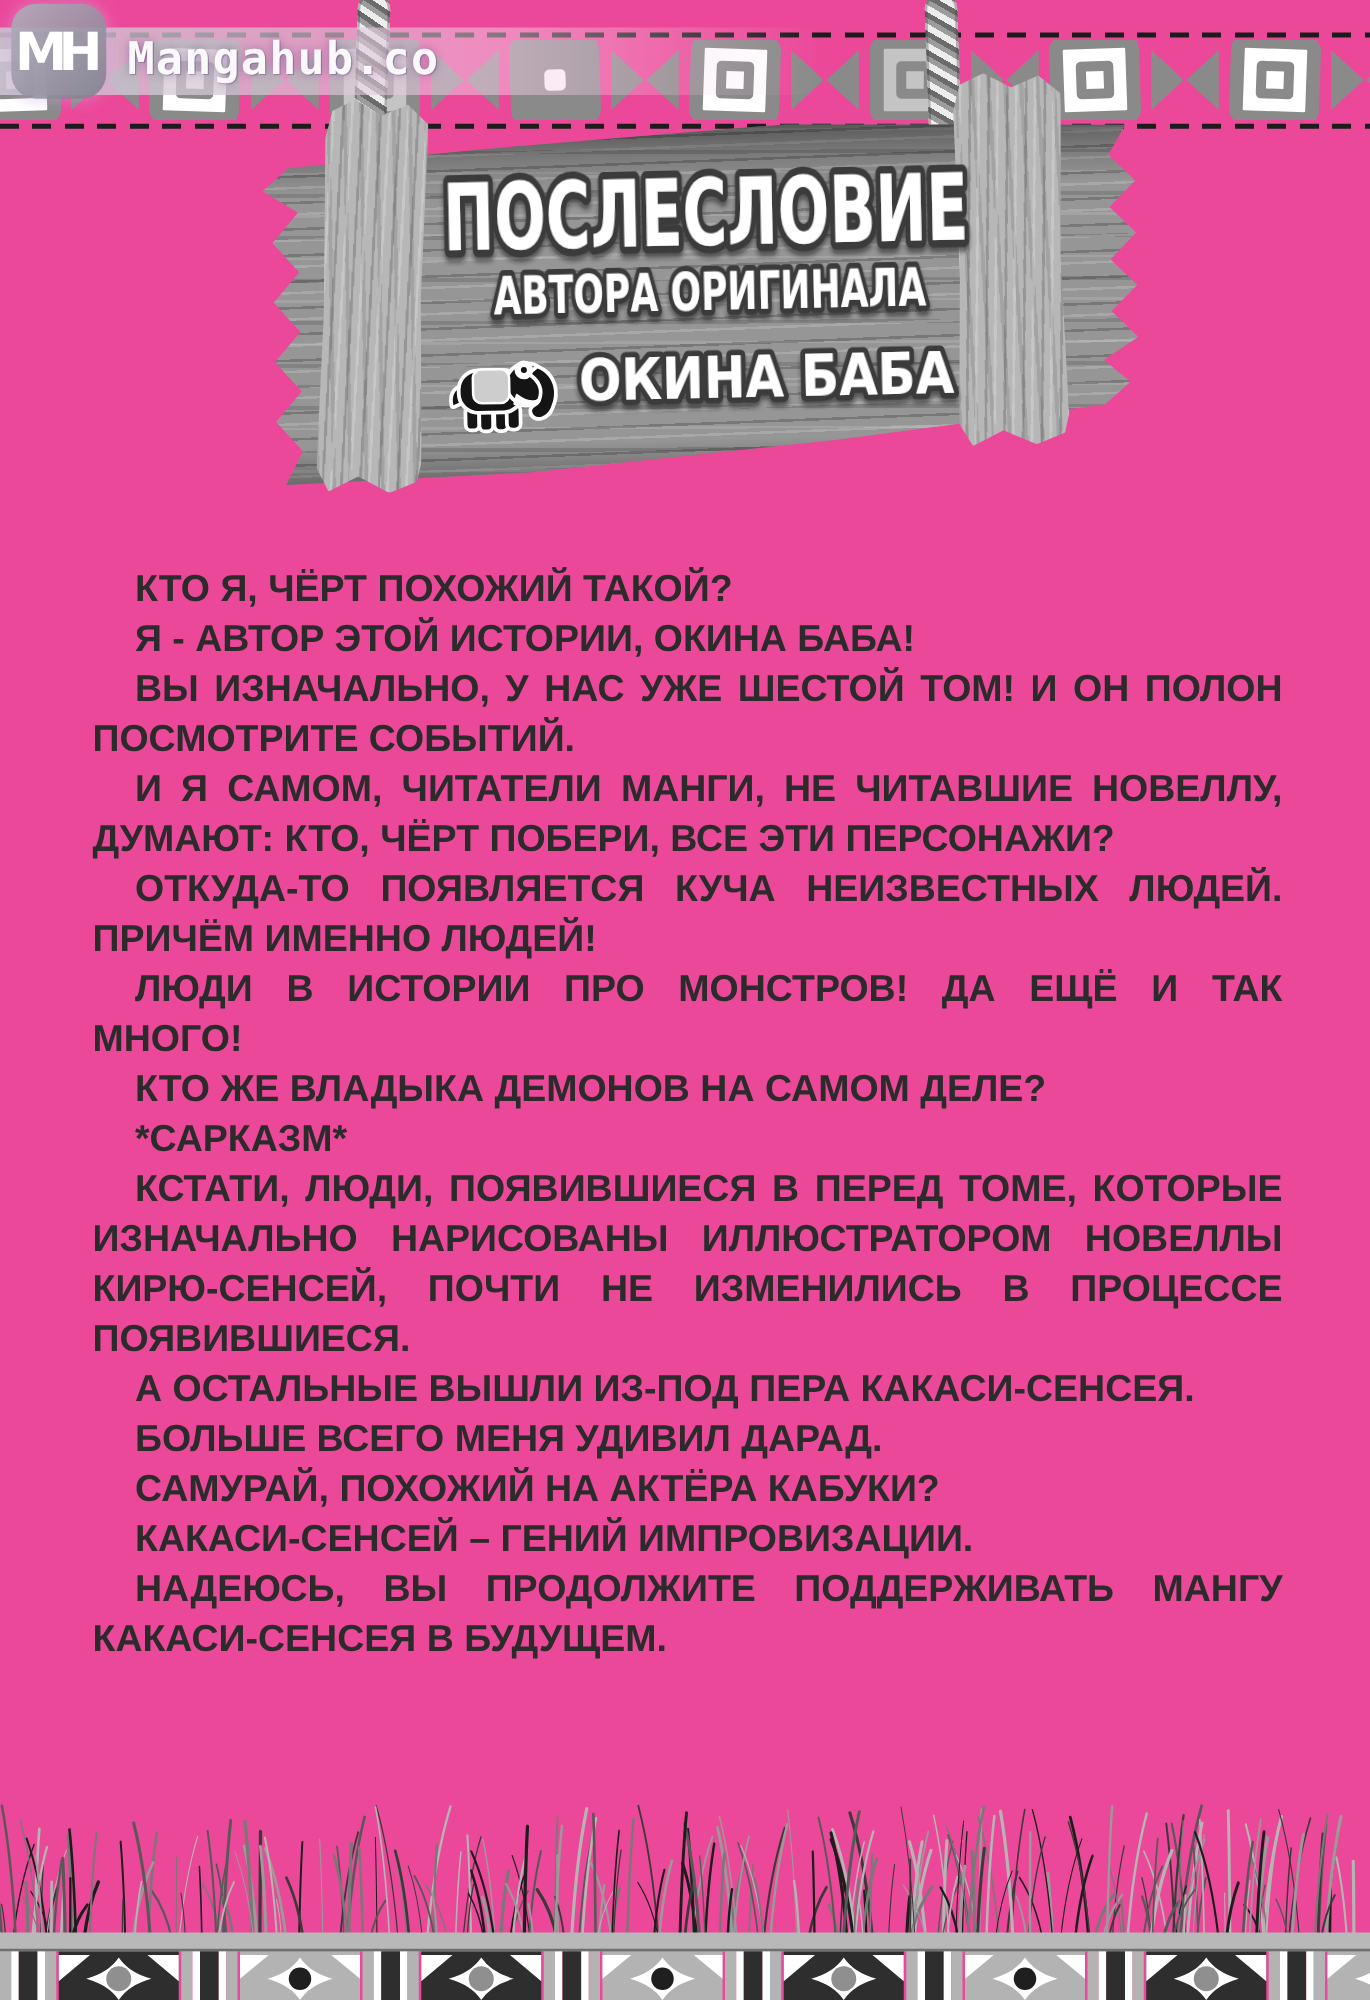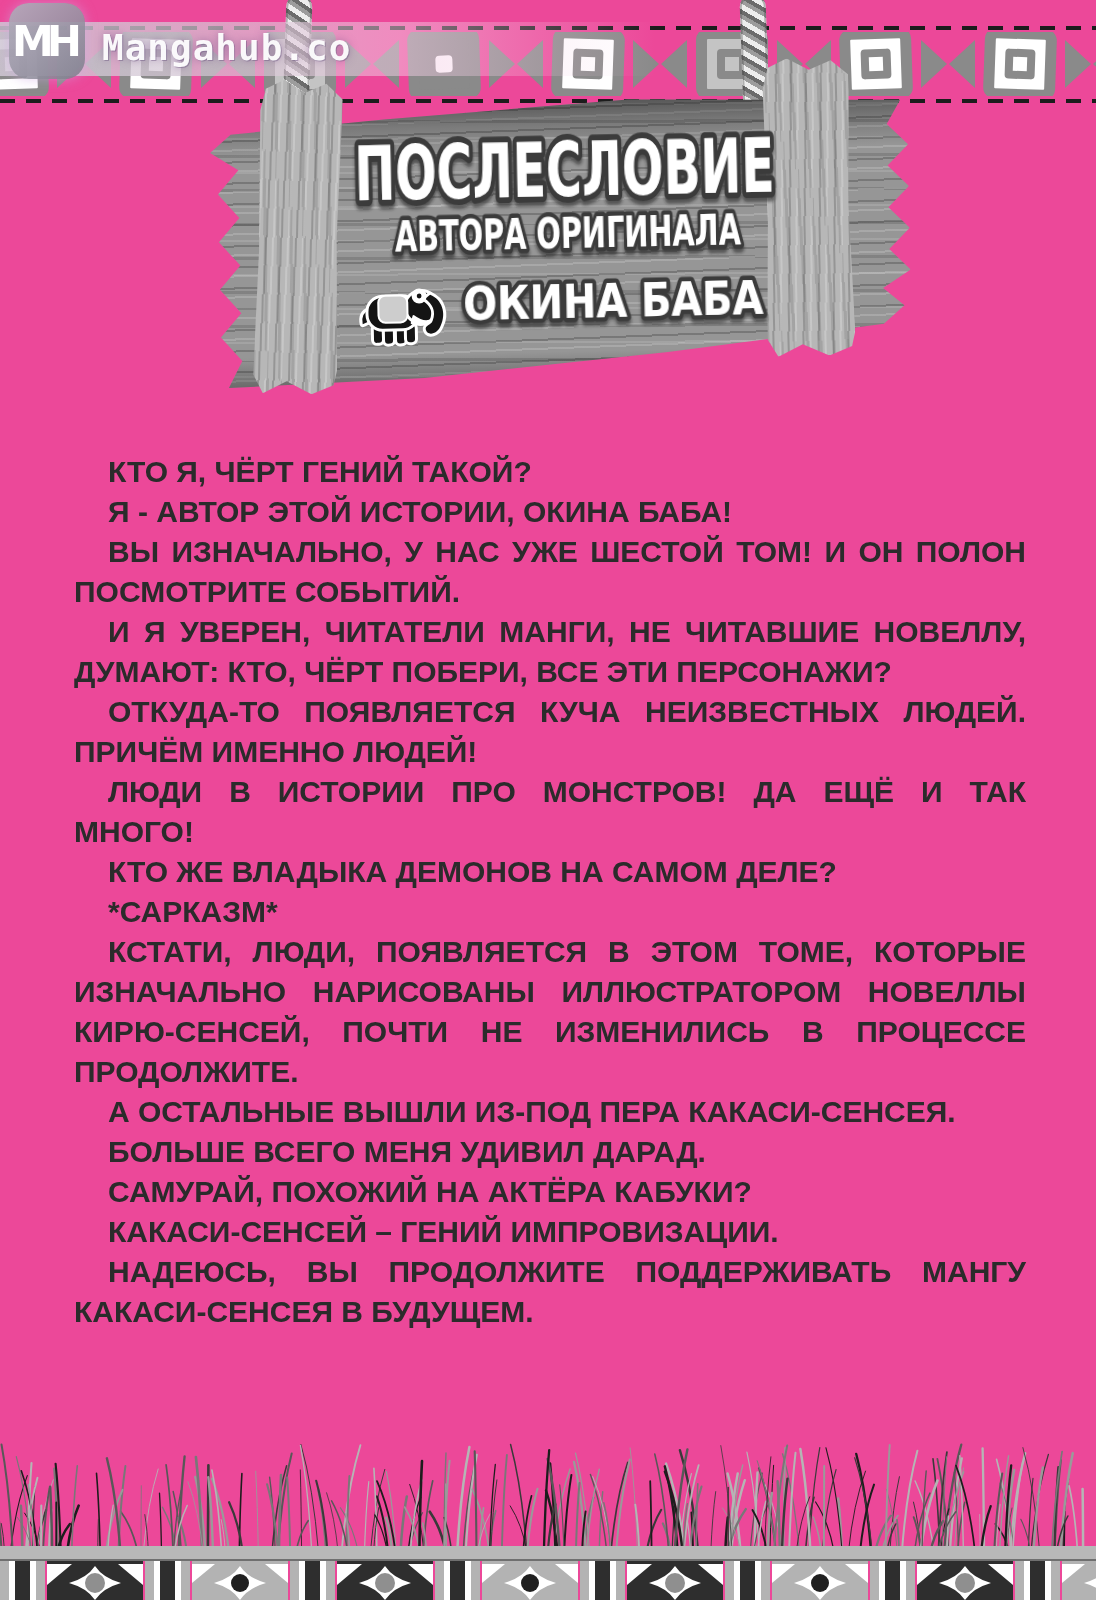--- a/index.html
+++ b/index.html
@@ -182,36 +182,36 @@
       <circle cx="66" cy="24" r="15"></circle>
       <path d="M75,12 C87,17 91,31 85,43 C82,51 72,54 70,47 C69,42 75,43 77,38 C81,29 77,21 70,16 Z"></path>
       <path d="M58,33 q9,7 16,5 q-6,7 -18,2 z" fill="#fff" stroke-width="2"></path>
       <rect x="24" y="13" width="27" height="25" rx="6" fill="#cdcdcd" stroke-width="4"></rect>
       <circle cx="64" cy="13" r="6" fill="#fff" stroke-width="3"></circle>
       <circle cx="64" cy="13" r="2.4" fill="#141414" stroke-width="0"></circle>
     </g>
   </svg>
 
   <div class="afterword">
-      <div class="al ind">КТО Я, ЧЁРТ ГЕНИЙ ТАКОЙ?</div>
+      <div class="al ind">КТО Я, ЧЁРТ ПОХОЖИЙ ТАКОЙ?</div>
       <div class="al ind">Я - АВТОР ЭТОЙ ИСТОРИИ, ОКИНА БАБА!</div>
       <div class="al just ind">ВЫ ИЗНАЧАЛЬНО, У НАС УЖЕ ШЕСТОЙ ТОМ! И ОН ПОЛОН</div>
       <div class="al">ПОСМОТРИТЕ СОБЫТИЙ.</div>
-      <div class="al just ind">И Я УВЕРЕН, ЧИТАТЕЛИ МАНГИ, НЕ ЧИТАВШИЕ НОВЕЛЛУ,</div>
+      <div class="al just ind">И Я САМОМ, ЧИТАТЕЛИ МАНГИ, НЕ ЧИТАВШИЕ НОВЕЛЛУ,</div>
       <div class="al">ДУМАЮТ: КТО, ЧЁРТ ПОБЕРИ, ВСЕ ЭТИ ПЕРСОНАЖИ?</div>
       <div class="al just ind">ОТКУДА-ТО ПОЯВЛЯЕТСЯ КУЧА НЕИЗВЕСТНЫХ ЛЮДЕЙ.</div>
       <div class="al">ПРИЧЁМ ИМЕННО ЛЮДЕЙ!</div>
       <div class="al just ind">ЛЮДИ В ИСТОРИИ ПРО МОНСТРОВ! ДА ЕЩЁ И ТАК</div>
       <div class="al">МНОГО!</div>
       <div class="al ind">КТО ЖЕ ВЛАДЫКА ДЕМОНОВ НА САМОМ ДЕЛЕ?</div>
       <div class="al ind">*САРКАЗМ*</div>
-      <div class="al just ind">КСТАТИ, ЛЮДИ, ПОЯВЛЯЕТСЯ В ЭТОМ ТОМЕ, КОТОРЫЕ</div>
+      <div class="al just ind">КСТАТИ, ЛЮДИ, ПОЯВИВШИЕСЯ В ПЕРЕД ТОМЕ, КОТОРЫЕ</div>
       <div class="al just">ИЗНАЧАЛЬНО НАРИСОВАНЫ ИЛЛЮСТРАТОРОМ НОВЕЛЛЫ</div>
       <div class="al just">КИРЮ-СЕНСЕЙ, ПОЧТИ НЕ ИЗМЕНИЛИСЬ В ПРОЦЕССЕ</div>
-      <div class="al">ПРОДОЛЖИТЕ.</div>
+      <div class="al">ПОЯВИВШИЕСЯ.</div>
       <div class="al ind">А ОСТАЛЬНЫЕ ВЫШЛИ ИЗ-ПОД ПЕРА КАКАСИ-СЕНСЕЯ.</div>
       <div class="al ind">БОЛЬШЕ ВСЕГО МЕНЯ УДИВИЛ ДАРАД.</div>
       <div class="al ind">САМУРАЙ, ПОХОЖИЙ НА АКТЁРА КАБУКИ?</div>
       <div class="al ind">КАКАСИ-СЕНСЕЙ – ГЕНИЙ ИМПРОВИЗАЦИИ.</div>
       <div class="al just ind">НАДЕЮСЬ, ВЫ ПРОДОЛЖИТЕ ПОДДЕРЖИВАТЬ МАНГУ</div>
       <div class="al">КАКАСИ-СЕНСЕЯ В БУДУЩЕМ.</div>
     </div>
 
   <svg class="grass" viewBox="0 0 1096 116" preserveAspectRatio="none">
       <path d="M0.1,114 Q-2.3,53.0 -7.9,12.3" stroke="#9a9a9a" stroke-width="1.2" fill="none" stroke-linecap="round"></path>

